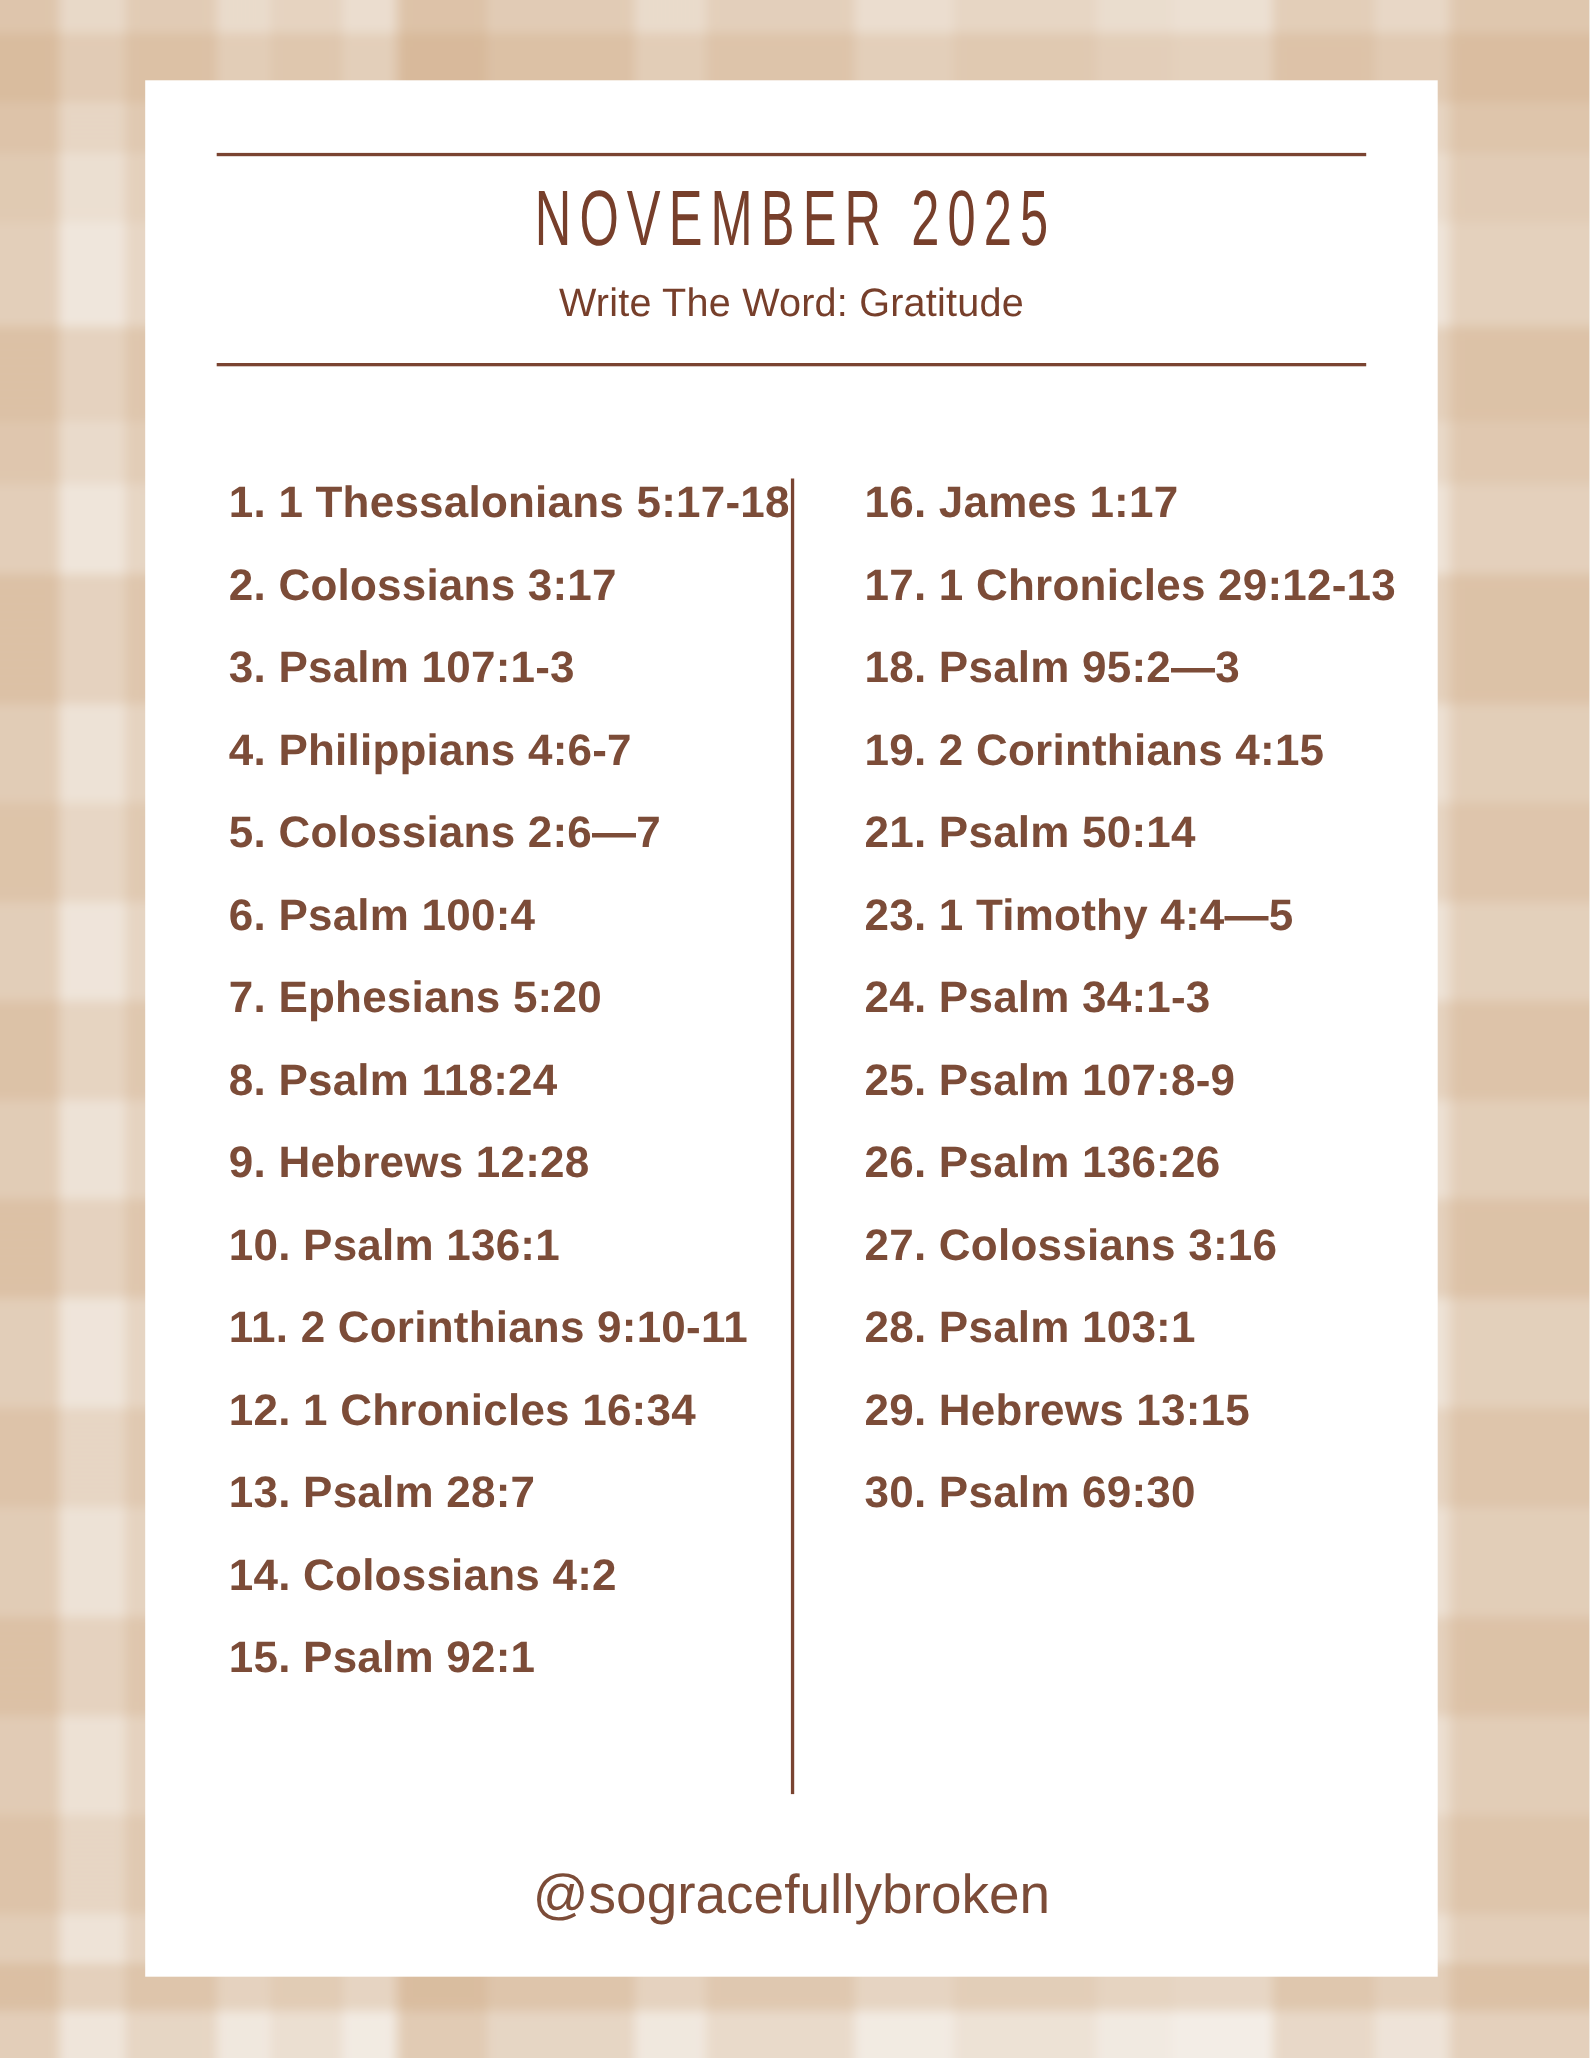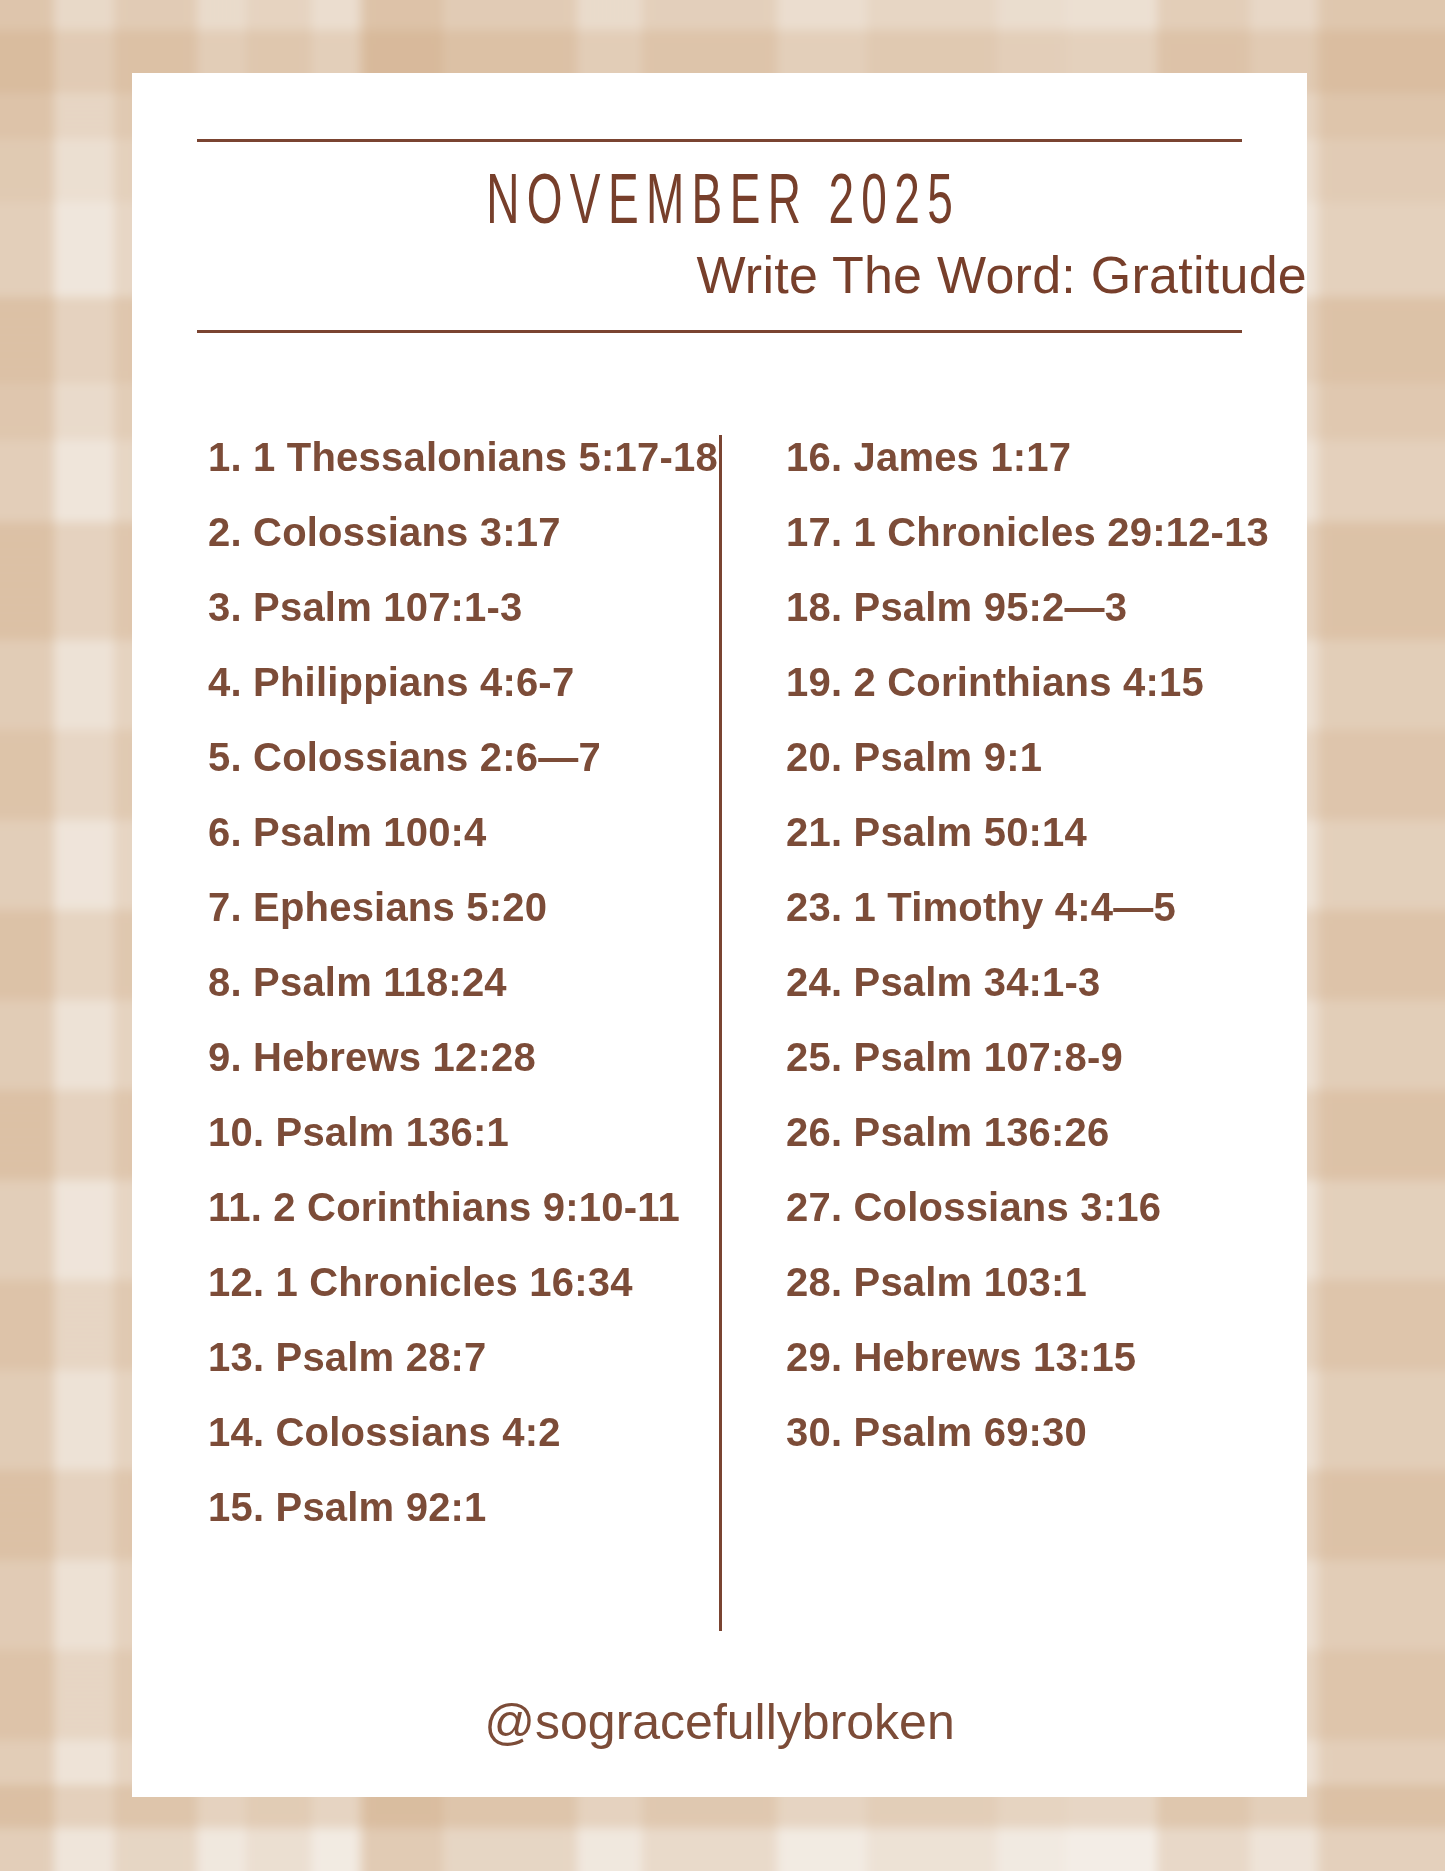--- a/index.html
+++ b/index.html
@@ -103,23 +103,23 @@
     transform-origin: 50% 50%;
   }
   .subtitle {
     position: absolute;
     left: 0;
     right: 0;
     top: 166px;
     margin: 0;
     height: 72px;
     line-height: 72px;
-    text-align: right;
+    text-align: center;
     font-weight: 300;
-    font-size: 52px;
+    font-size: 36px;
     letter-spacing: 0.005em;
     color: var(--title-brown, #773f2b);
   }
   .columns {
     position: absolute;
     left: 0;
     top: 347px;
     right: 0;
   }
   .col {
@@ -193,21 +193,20 @@
           <div class="plan-item">15. Psalm 92:1</div>
         </div>
 
       <div class="col-divider"></div>
 
       <div class="col col-right">
           <div class="plan-item">16. James 1:17</div>
           <div class="plan-item">17. 1 Chronicles 29:12-13</div>
           <div class="plan-item">18. Psalm 95:2—3</div>
           <div class="plan-item">19. 2 Corinthians 4:15</div>
-          <div class="plan-item">20. Psalm 9:1</div>
           <div class="plan-item">21. Psalm 50:14</div>
           <div class="plan-item">23. 1 Timothy 4:4—5</div>
           <div class="plan-item">24. Psalm 34:1-3</div>
           <div class="plan-item">25. Psalm 107:8-9</div>
           <div class="plan-item">26. Psalm 136:26</div>
           <div class="plan-item">27. Colossians 3:16</div>
           <div class="plan-item">28. Psalm 103:1</div>
           <div class="plan-item">29. Hebrews 13:15</div>
           <div class="plan-item">30. Psalm 69:30</div>
         </div>

